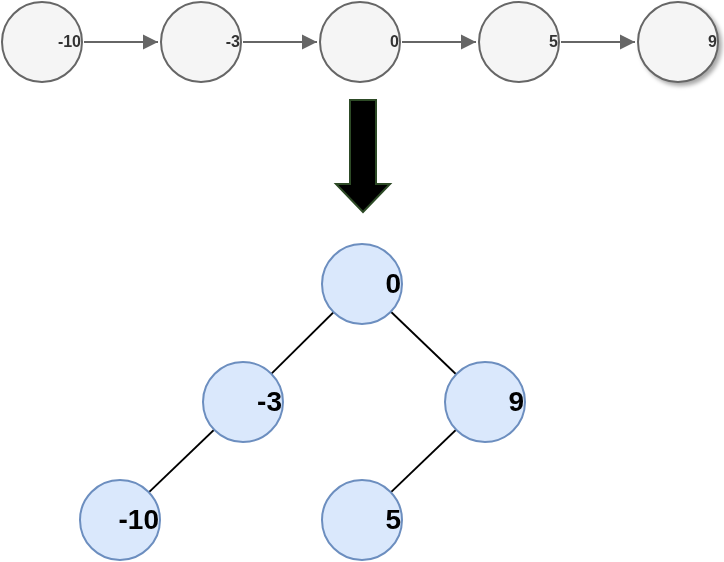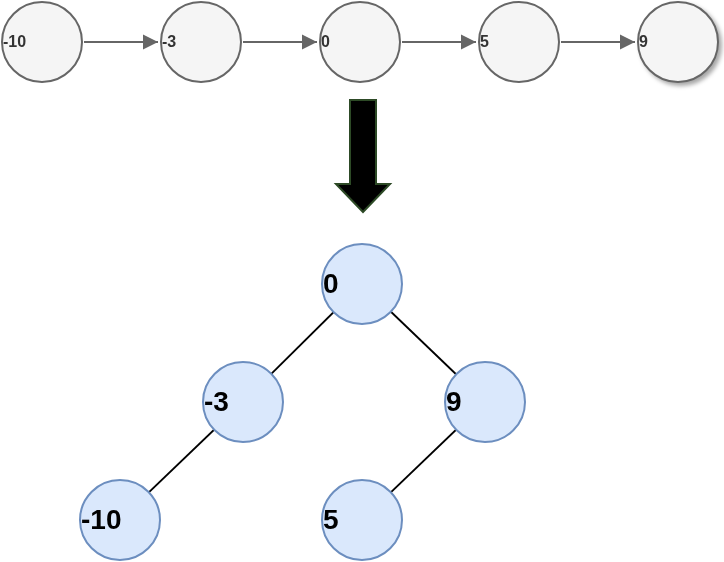--- a/index.html
+++ b/index.html
@@ -14,21 +14,21 @@
   #edges-svg {
     position: absolute;
     left: 0; top: 0;
     width: 724px; height: 562px;
   }
   .node {
     position: absolute;
     border-radius: 50%;
     display: flex;
     align-items: center;
-    justify-content: flex-start;
+    justify-content: flex-end;
     font-weight: bold;
     box-sizing: border-box;
     user-select: none;
   }
   .node.tree-node { font-size: 28px; }
   .node.shadowed { box-shadow: 3px 3px 4px rgba(0,0,0,0.35); }
 </style>
 </head>
 <body>
 

